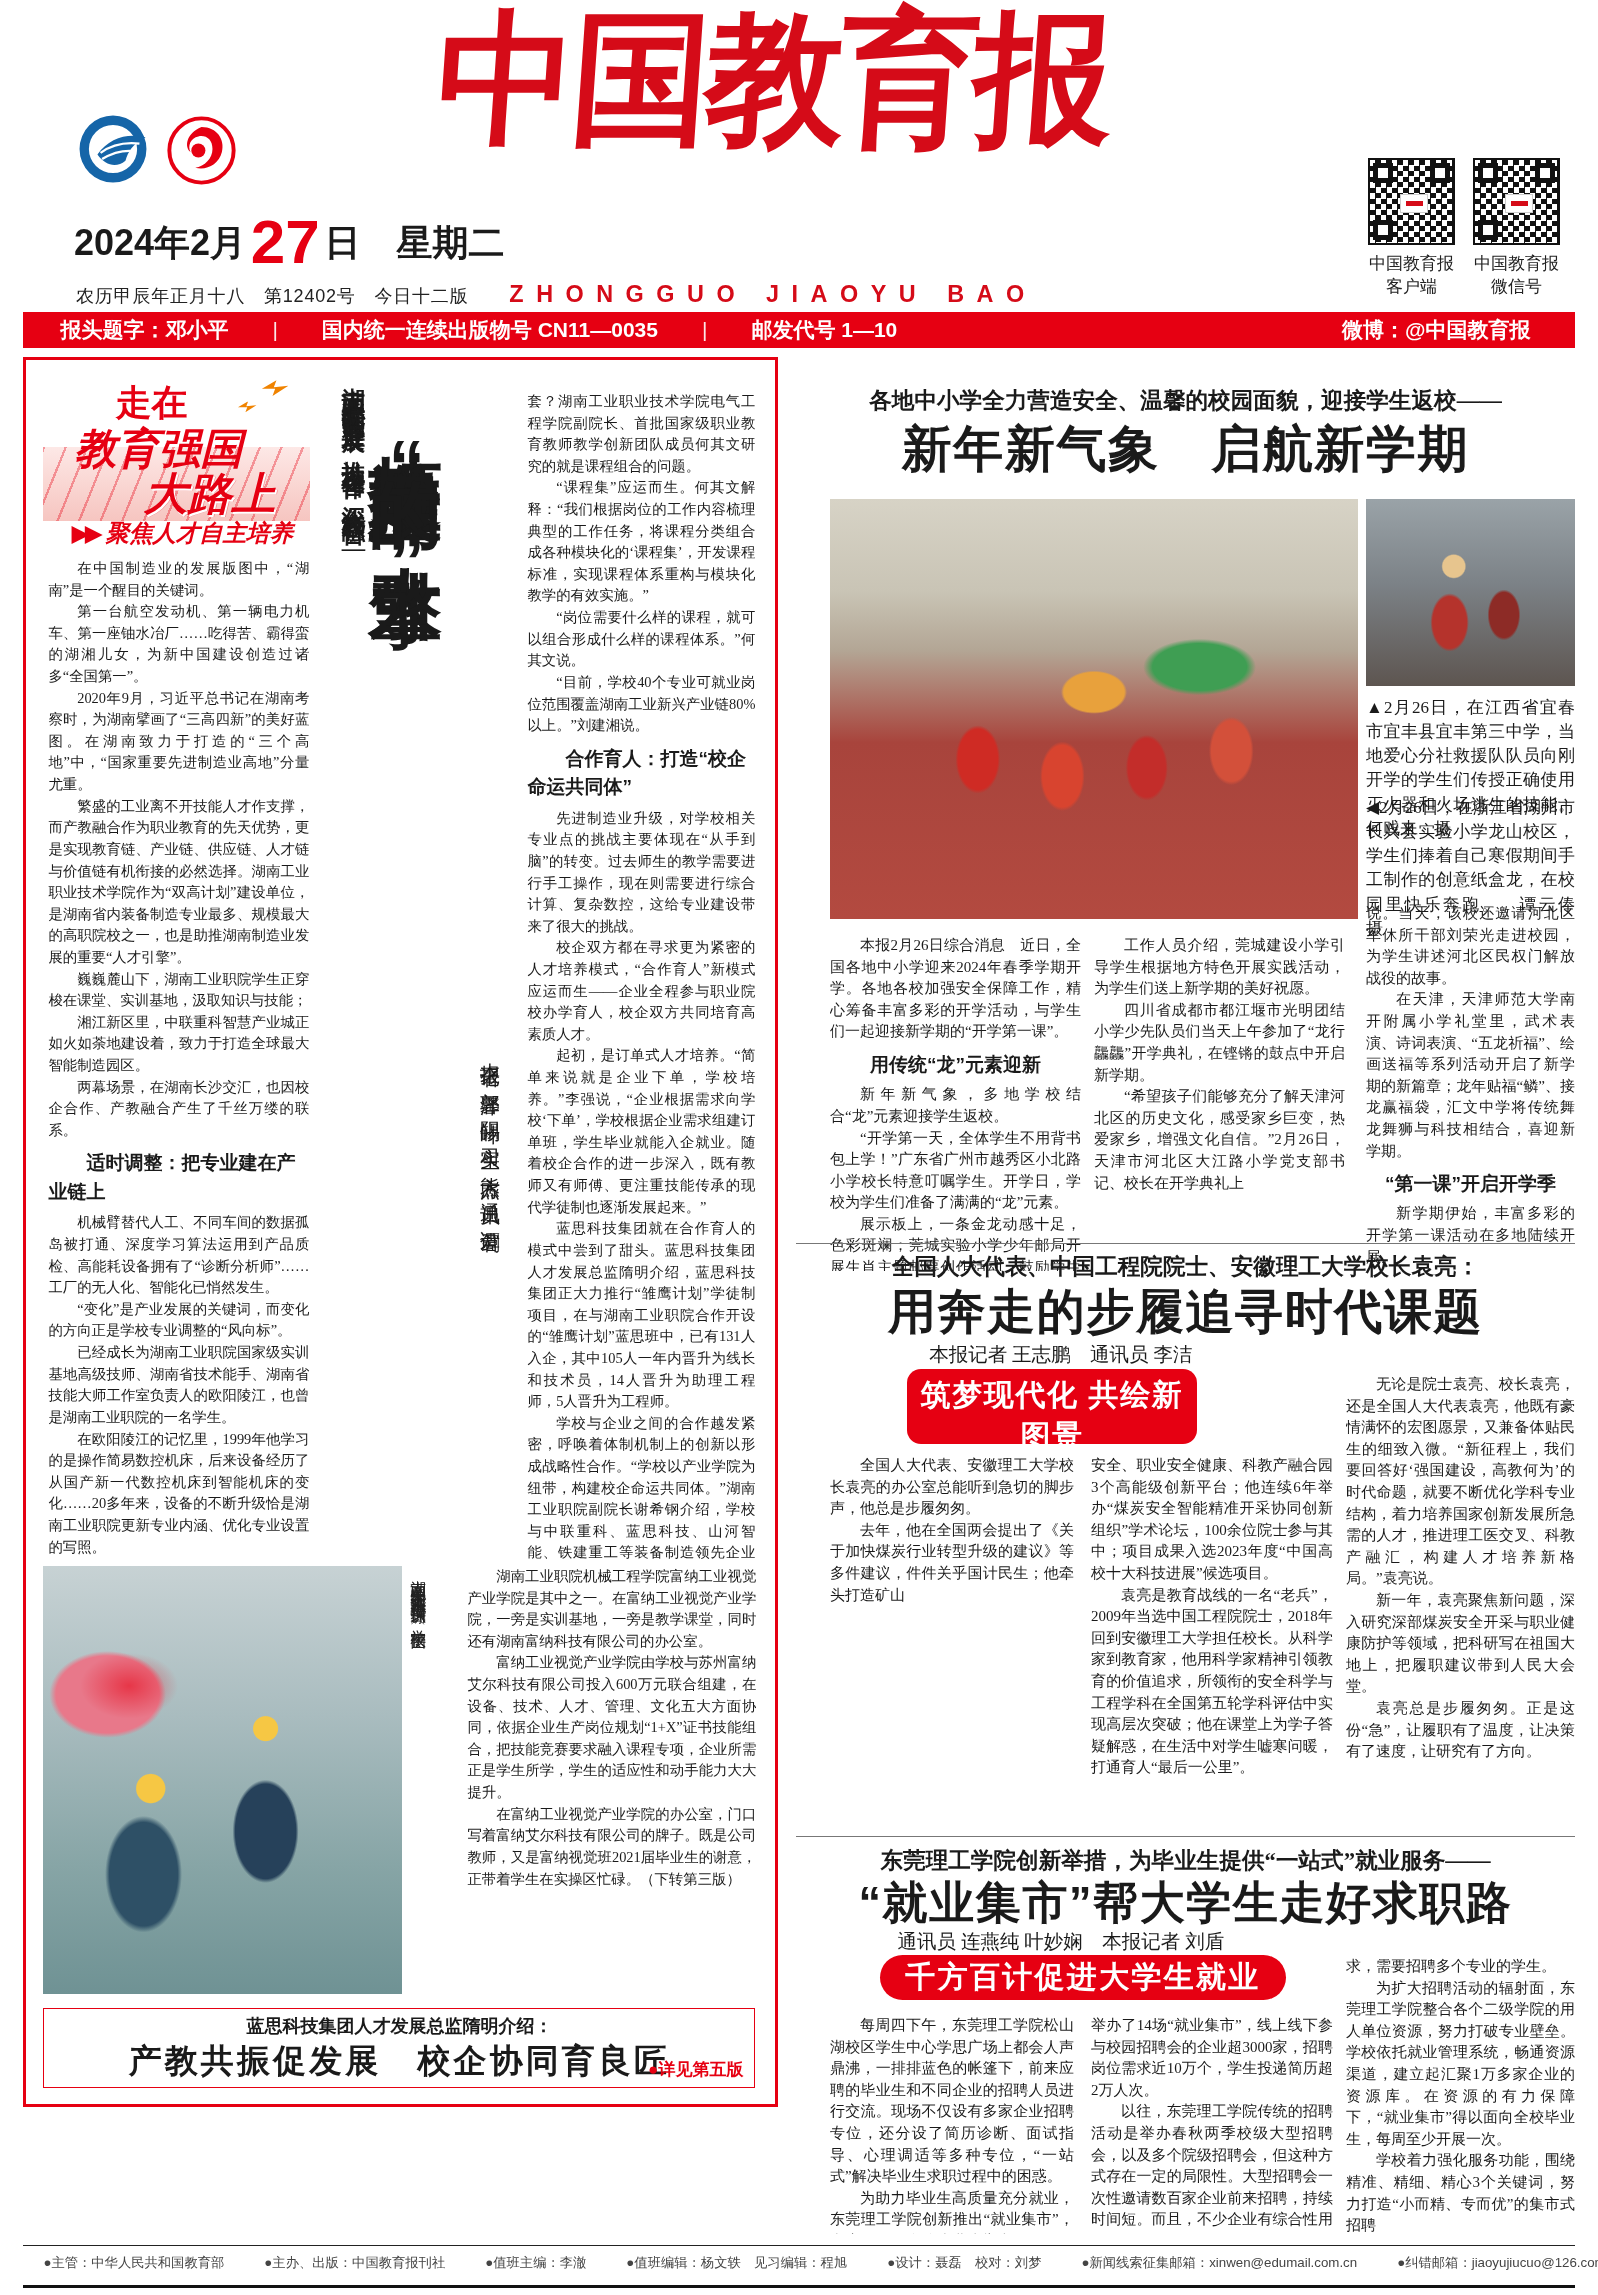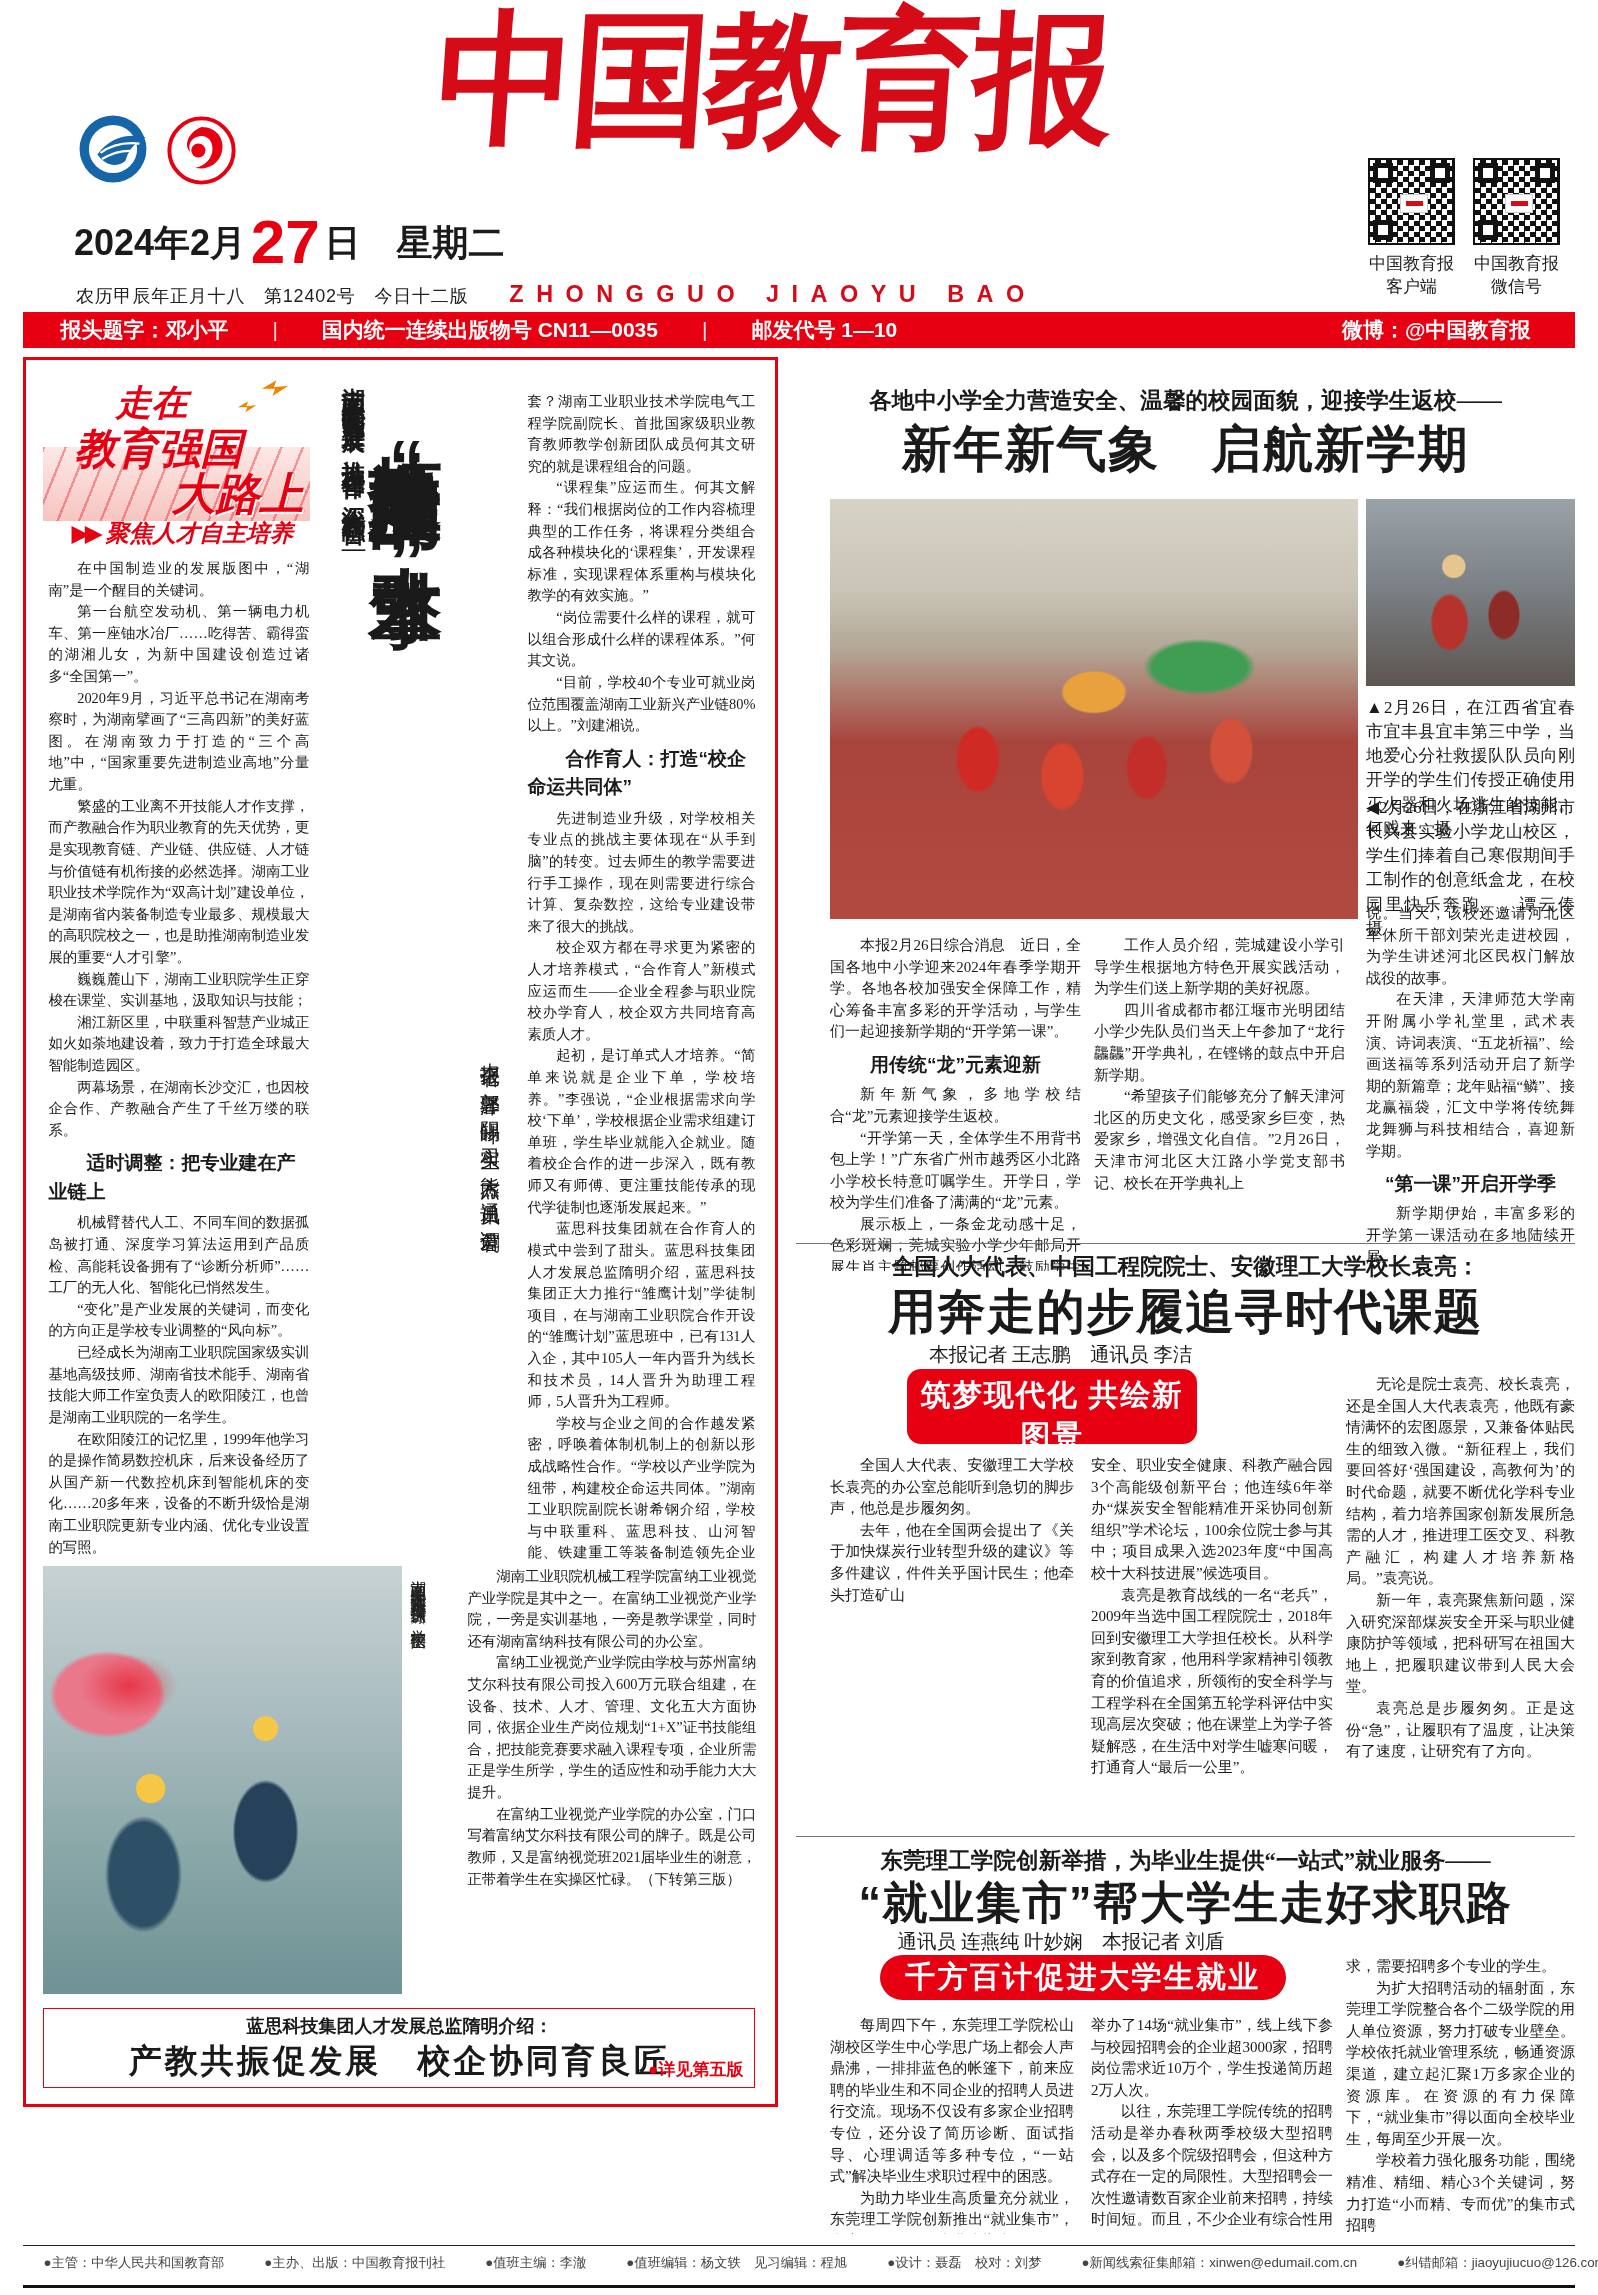--- a/index.html
+++ b/index.html
@@ -50,23 +50,23 @@
   .insub.ind { text-indent:2em; }
 
   
   .feature { left:23.4px; top:357px; width:755px; height:1750px; border:3.1px solid #e60012; }
   .promo { left:17px; top:12.5px; width:267px; height:178px; overflow:hidden; background:#fff; }
   .promo .trk { position:absolute; left:0; right:0; bottom:30px; height:74px;
     background:linear-gradient(180deg,#fde8e6 0%,#f6c5c0 100%);
     -webkit-mask:linear-gradient(#000,#000); }
   .promo .trk i { position:absolute; inset:0;
     background:repeating-linear-gradient(112deg, rgba(230,0,18,.35) 0 2.3px, transparent 2.3px 20px); display:block; }
-  .promo .l1 { position:absolute; left:72px; top:6.2px;  font-size:36px; font-weight:900; font-style:italic; color:#e60012; }
+  .promo .l1 { position:absolute; left:72px; top:6.2px;  font-size:36px; font-weight:900; color:#e60012; }
   .promo .l2 { position:absolute; left:31px; top:48px; font-size:42px; font-weight:900; font-style:italic; color:#e60012; }
-  .promo .l3 { position:absolute; left:128px; top:92px; font-size:44px; font-weight:900; font-style:italic; color:#e60012;
+  .promo .l3 { position:absolute; left:100px; top:92px; font-size:44px; font-weight:900; font-style:italic; color:#e60012;
     text-shadow:1.6px 1.6px 0 #fff, 2.3px 2.3px 0 rgba(230,0,18,.35);text-align:right; }
   .promo .bird { position:absolute; width:26.5px; height:15.6px; background:#f08300;
     clip-path:polygon(0 55%,55% 0,45% 45%,100% 35%,40% 100%,50% 55%); }
   .promo .b1 { right:22px; top:7.8px; } .promo .b2 { right:50px; top:26.5px; transform:scale(.7); }
   .promo .tagrow { position:absolute; left:28px; bottom:1.6px; display:flex; align-items:center; gap:7.8px; }
   .promo .arrows { color:#e60012; font-size:23.4px; letter-spacing:-4.7px; }
   .promo .tagline { color:#e60012; font-size:23.4px; font-weight:bold; font-style:italic; }
   .f-col1 { left:22px; top:198px; width:261px; height:1001px; }
   .f-kicker { left:311px; top:9.4px; height:905px; font-size:23.4px; font-weight:600; letter-spacing:3.1px; }
   .f-vhead { left:342px; top:37px; height:1225px; font-size:73px; font-weight:900; letter-spacing:3.1px;

